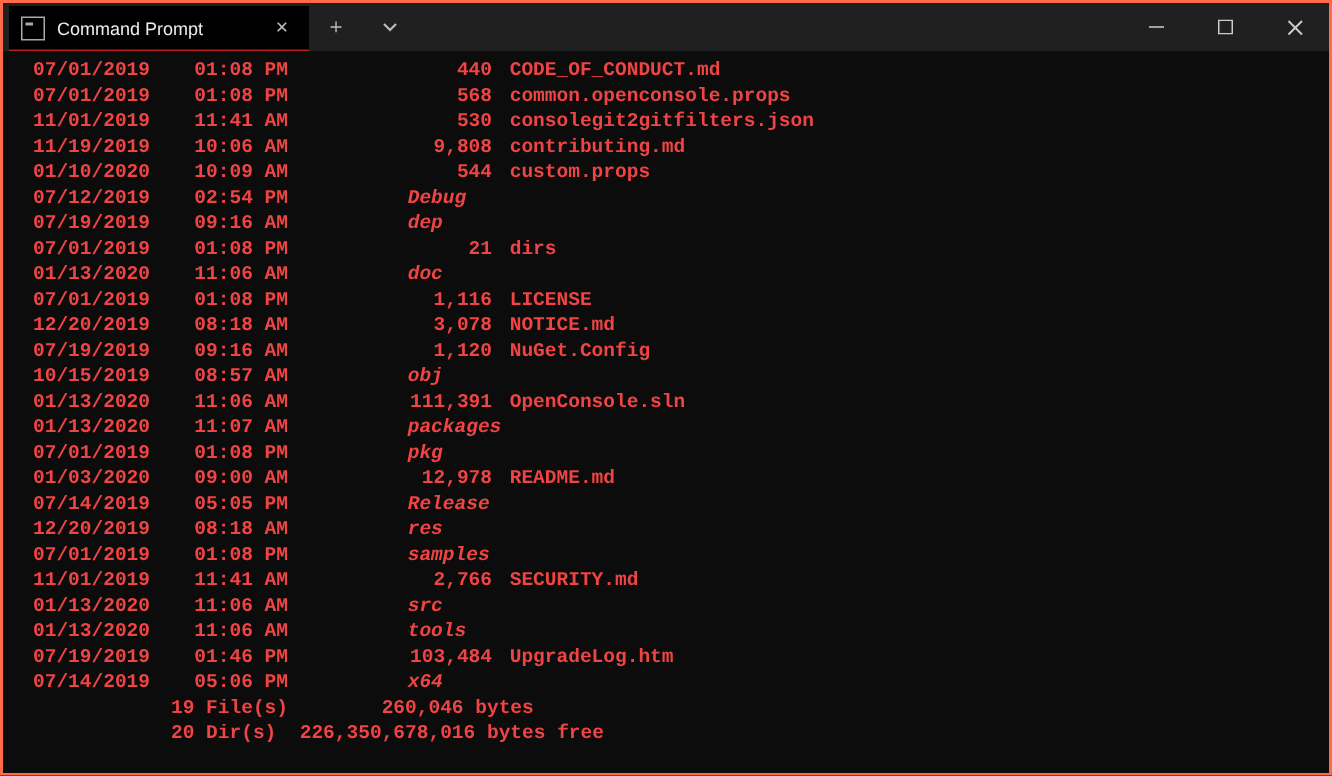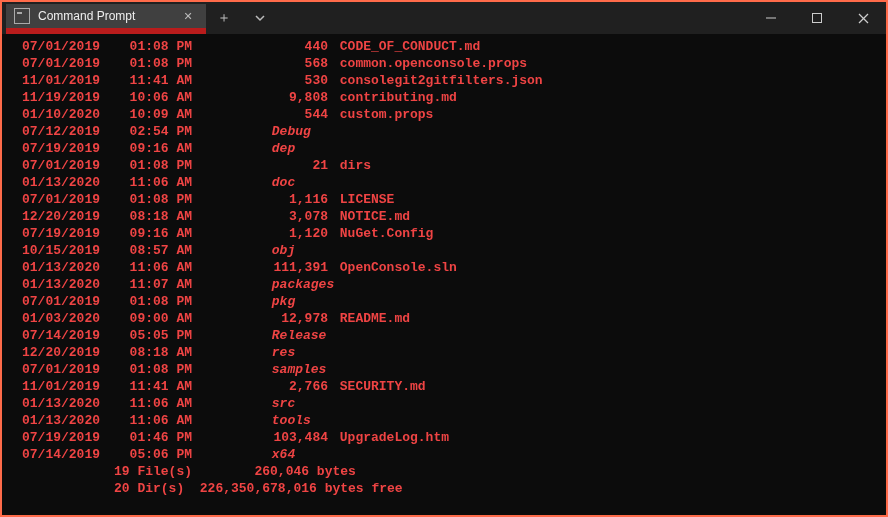--- a/index.html
+++ b/index.html
@@ -19,29 +19,29 @@
   .titlebar {
     height: 32px;
     background: #202020;
     display: flex;
     align-items: center;
     color: #ccc;
   }
   .tab {
     display: flex;
     align-items: center;
-    background: #404040;
+    background: #000000;
     height: 30px;
     margin-top: 2px;
     margin-left: 4px;
     padding: 0 10px 0 8px;
     gap: 8px;
     min-width: 200px;
     position: relative;
-    border-bottom: 6px solid #b91c1c;
+    border-bottom: 1px solid #b91c1c;
   }
   .tab-icon {
     width: 16px; height: 16px;
     border: 1px solid #aaa;
     position: relative;
     display: flex;
     align-items: center;
     justify-content: flex-start;
   }
   .tab-icon::after {

